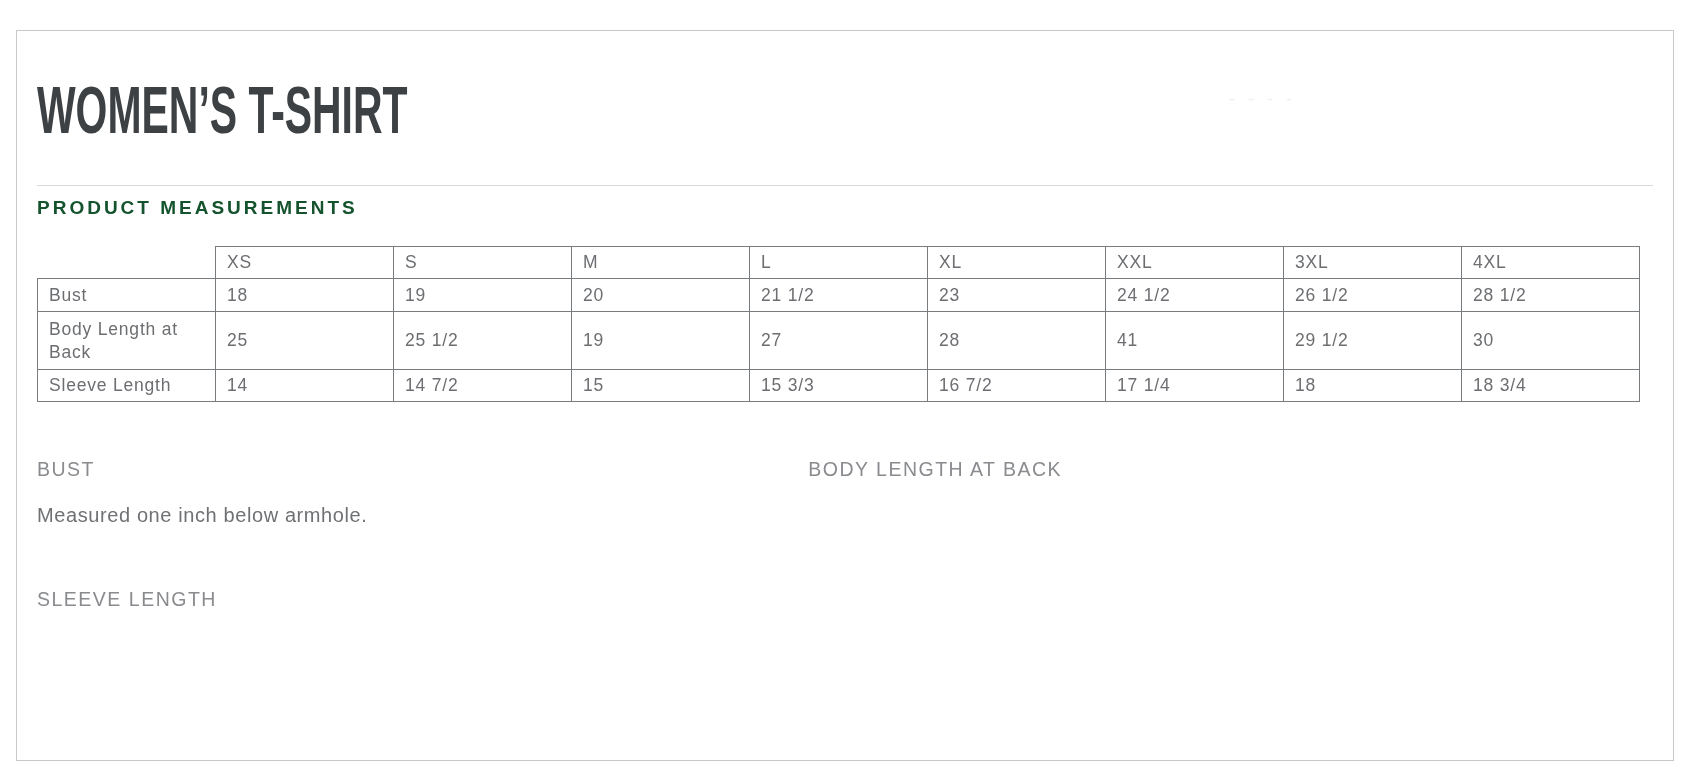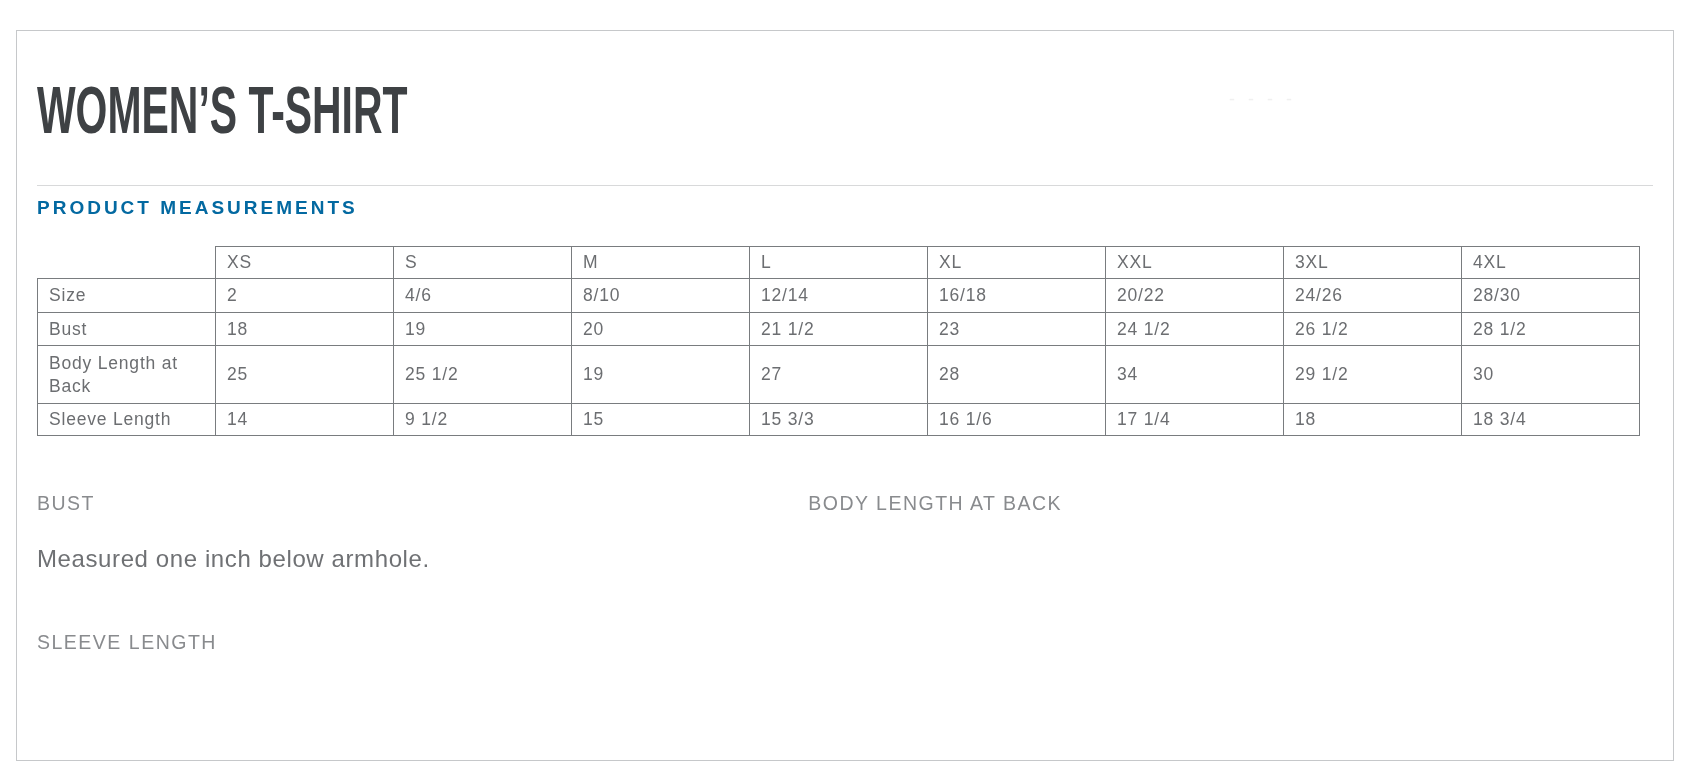--- a/index.html
+++ b/index.html
@@ -49,21 +49,21 @@
   .rule {
     border: none;
     border-top: 1px solid #d8d9da;
     margin: 42px 0 0 0;
   }
   .section-title {
     margin-top: 11px;
     font-size: 19px;
     font-weight: 700;
     letter-spacing: 3px;
-    color: #0369a1;
+    color: #14532d;
   }
   table.size-table {
     margin-top: 27px;
     border-collapse: collapse;
     table-layout: fixed;
     width: 1602px;
   }
   table.size-table col { width: 178px; }
   table.size-table th,
   table.size-table td {
@@ -94,22 +94,22 @@
   .defs-col-left  { width: 722px; }
   .defs-col-right { margin-left: 62px; width: 860px; }
   .def-heading {
     font-size: 19.5px;
     font-weight: 400;
     letter-spacing: 1.5px;
     color: #898b8e;
     margin: 0;
   }
   .def-text {
-    margin: 25px 0 0 0;
-    font-size: 24px;
+    margin: 16px 0 0 0;
+    font-size: 20px;
     color: #6f7174;
     letter-spacing: 0.6px;
     line-height: 37px;
   }
   .def-block + .def-block { margin-top: 54px; }
 </style>
 </head>
 <body>
 
 <div class="card">
@@ -140,60 +140,49 @@
         <td class="corner"></td>
         <th>XS</th>
         <th>S</th>
         <th>M</th>
         <th>L</th>
         <th>XL</th>
         <th>XXL</th>
         <th>3XL</th>
         <th>4XL</th>
       </tr>
-      <tr class="row-size">
-        <td class="row-label">Size</td>
-        <td>2</td>
-        <td>4/6</td>
-        <td>8/10</td>
-        <td>12/14</td>
-        <td>16/18</td>
-        <td>20/22</td>
-        <td>24/26</td>
-        <td>28/30</td>
-      </tr>
       <tr class="row-bust">
         <td class="row-label">Bust</td>
         <td>18</td>
         <td>19</td>
         <td>20</td>
         <td>21 1/2</td>
         <td>23</td>
         <td>24 1/2</td>
         <td>26 1/2</td>
         <td>28 1/2</td>
       </tr>
       <tr class="row-body">
         <td class="row-label">Body Length at Back</td>
         <td>25</td>
         <td>25 1/2</td>
         <td>19</td>
         <td>27</td>
         <td>28</td>
-        <td>34</td>
+        <td>41</td>
         <td>29 1/2</td>
         <td>30</td>
       </tr>
       <tr class="row-sleeve">
         <td class="row-label">Sleeve Length</td>
         <td>14</td>
-        <td>9 1/2</td>
+        <td>14 7/2</td>
         <td>15</td>
         <td>15 3/3</td>
-        <td>16 1/6</td>
+        <td>16 7/2</td>
         <td>17 1/4</td>
         <td>18</td>
         <td>18 3/4</td>
       </tr>
     </tbody>
       </table>
 
     <div class="defs">
       <div class="defs-col-left">
         <div class="def-block">

